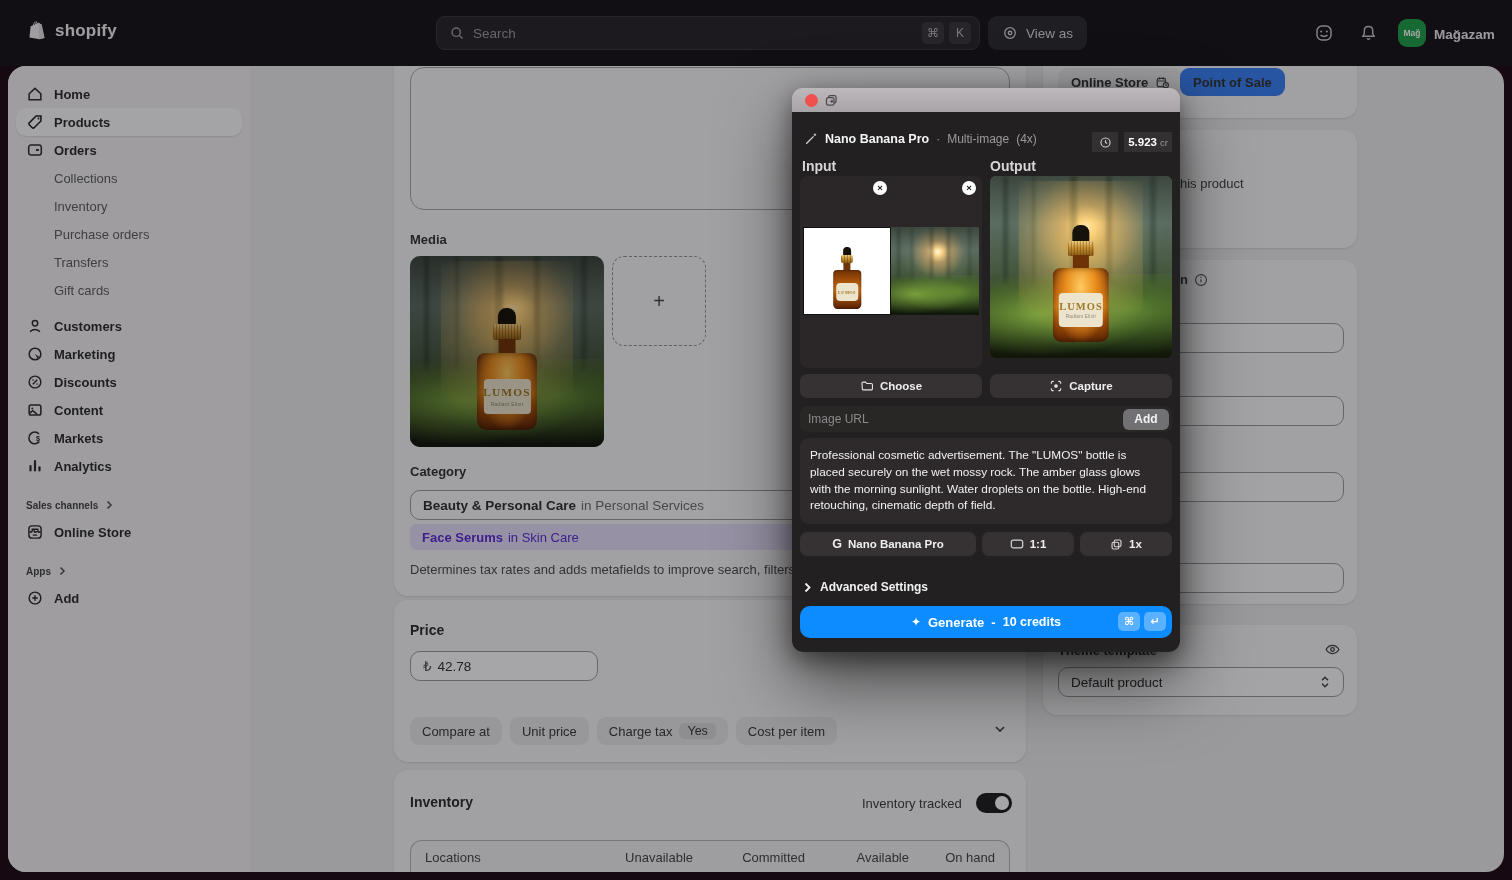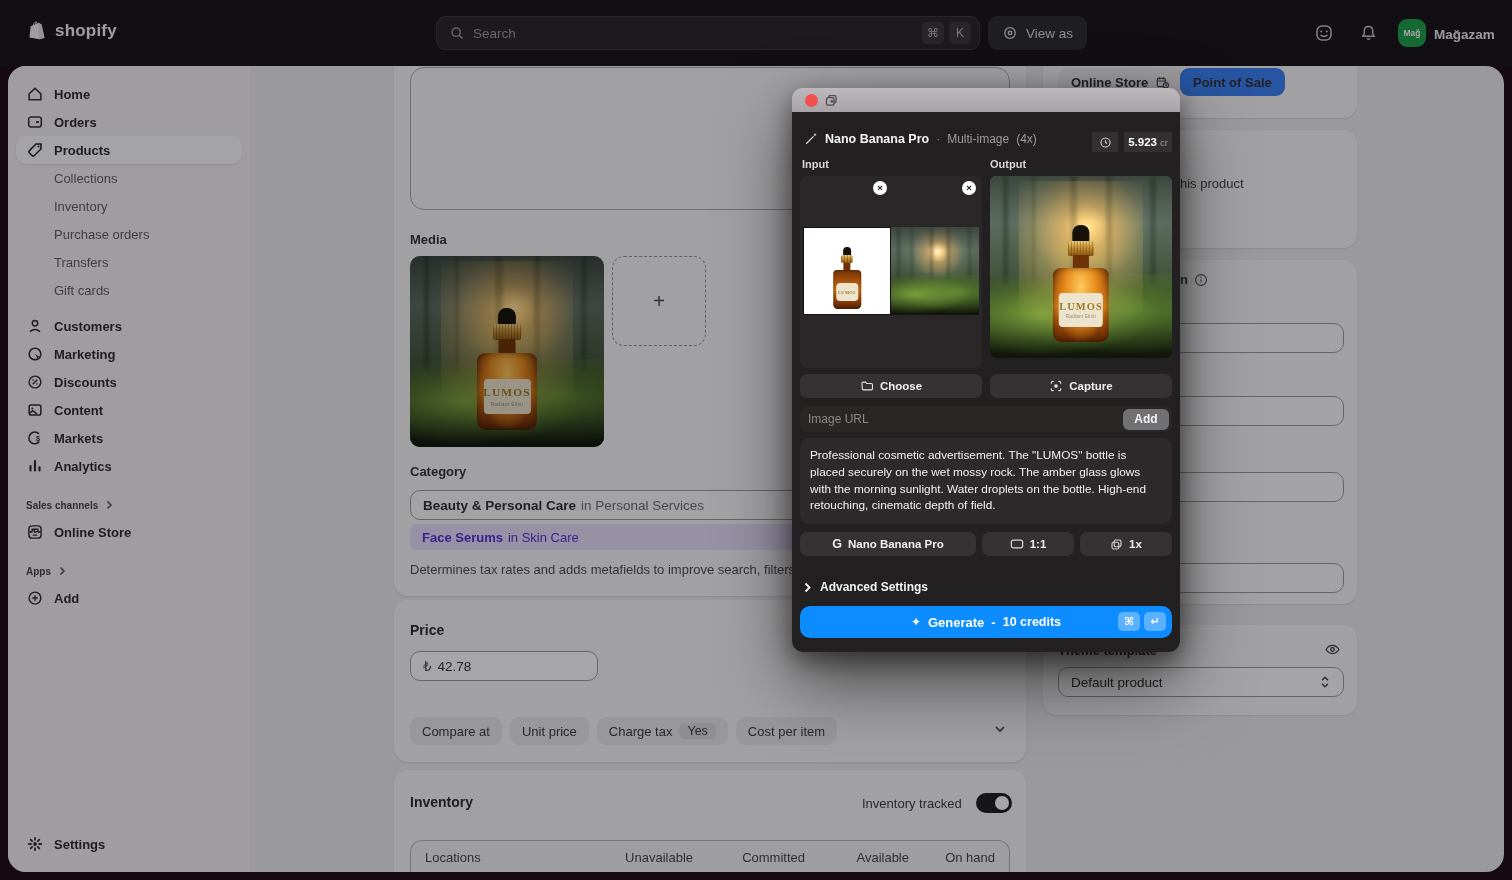--- a/index.html
+++ b/index.html
@@ -81,21 +81,21 @@
   
   .dialog { position:absolute; left:792px; top:88px; width:388px; height:564px; z-index:100; border-radius:11px;
     box-shadow:0 30px 70px rgba(0,0,0,.55), 0 8px 24px rgba(0,0,0,.45); }
   .dlg-titlebar { position:absolute; left:0; top:0; right:0; height:24px; border-radius:11px 11px 0 0; background:linear-gradient(180deg,#bdb8bb,#a8a3a6); }
   .dlg-red { position:absolute; left:13px; top:6px; width:13px; height:13px; border-radius:50%; background:#f2504e; }
   .dlg-body { position:absolute; left:0; top:24px; right:0; bottom:0; background:#232021; border-radius:0 0 11px 11px; }
   .dlg-title-row { position:absolute; left:12px; top:20px; display:flex; align-items:center; gap:7px; }
   .dlg-title { color:#f4f4f4; font-size:12.5px; font-weight:700; }
   .dlg-sub { color:#9b9b9b; font-size:12px; }
   .dlg-chip { position:absolute; height:20px; background:#333031; border-radius:0; display:flex; align-items:center; justify-content:center; }
-  .io-label { position:absolute; color:#d6d6d6; font-size:11px; font-weight:600; }
+  .io-label { position:absolute; color:#d6d6d6; font-size:14px; font-weight:600; }
   .input-box { position:absolute; left:8px; top:64px; width:182px; height:192px; background:#2b2728; border-radius:8px; }
   .xbtn { position:absolute; width:14px; height:14px; border-radius:50%; background:#fff; color:#111; font-size:9.5px; font-weight:700; display:flex; align-items:center; justify-content:center; line-height:1; }
   .thumb { position:absolute; top:51px; width:88px; height:88px; overflow:hidden; }
   .out-scene { position:absolute; left:198px; top:64px; width:182px; height:182px; border-radius:6px; }
   .dlg-btn { position:absolute; height:24px; background:#363233; border-radius:7px; display:flex; align-items:center; justify-content:center; gap:6px; color:#eee; font-size:11.5px; font-weight:600; }
   .url-row { position:absolute; left:8px; top:294px; width:372px; height:26px; background:#292626; border-radius:7px; display:flex; align-items:center; padding:0 3px 0 8px; }
   .url-row input { flex:1; background:transparent; border:none; outline:none; color:#e5e5e5; font-size:12px; font-family:inherit; }
   .url-row input::placeholder { color:#8a8a8a; }
   .add-btn { width:46px; height:21px; background:#717174; border-radius:6px; color:#f1f1f1; font-size:12px; font-weight:600; display:flex; align-items:center; justify-content:center; }
   .prompt-box { position:absolute; left:8px; top:326px; width:372px; height:86px; background:#2e2a2b; border-radius:9px; padding:9px 10px; color:#f2f2f2; font-size:11.8px; line-height:1.42; }
@@ -166,37 +166,37 @@
 
   <nav class="sidebar">
     <div class="side-item">
       <span class="ic">
           <svg width="18" height="18" viewBox="0 0 20 20" fill="none" stroke="#2d2d2d" stroke-width="1.7">
             <path d="M3.5 9.7 10 3.7l6.5 6v6.6h-13z"></path>
           </svg>
         </span>
       <span>Home</span>
     </div>
+    <div class="side-item sel">
+      <span class="ic">
+          <svg width="18" height="18" viewBox="0 0 20 20" fill="none" stroke="#1e1e1e" stroke-width="1.7">
+            <path d="M11.2 3.4h5.4v5.4l-7.6 7.6a1.4 1.4 0 01-2 0l-3.4-3.4a1.4 1.4 0 010-2z"></path>
+            <circle cx="13.9" cy="6.1" r="1.1" fill="#1e1e1e" stroke="none"></circle>
+          </svg>
+        </span>
+      <span>Products</span>
+    </div>
     <div class="side-item">
       <span class="ic">
           <svg width="18" height="18" viewBox="0 0 20 20" fill="none" stroke="#2d2d2d" stroke-width="1.7">
             <rect x="3" y="4.5" width="14" height="11" rx="2.5"></rect>
             <rect x="11" y="8.8" width="3.4" height="2.4" rx="1" fill="#2d2d2d" stroke="none"></rect>
           </svg>
         </span>
       <span>Orders</span>
-    </div>
-    <div class="side-item sel">
-      <span class="ic">
-          <svg width="18" height="18" viewBox="0 0 20 20" fill="none" stroke="#1e1e1e" stroke-width="1.7">
-            <path d="M11.2 3.4h5.4v5.4l-7.6 7.6a1.4 1.4 0 01-2 0l-3.4-3.4a1.4 1.4 0 010-2z"></path>
-            <circle cx="13.9" cy="6.1" r="1.1" fill="#1e1e1e" stroke="none"></circle>
-          </svg>
-        </span>
-      <span>Products</span>
     </div>
     <div class="side-sub">Collections</div>
     <div class="side-sub">Inventory</div>
     <div class="side-sub">Purchase orders</div>
     <div class="side-sub">Transfers</div>
     <div class="side-sub">Gift cards</div>
     <div class="gap8"></div>
     <div class="side-item">
       <span class="ic">
           <svg width="18" height="18" viewBox="0 0 20 20" fill="none" stroke="#2d2d2d" stroke-width="1.7">
@@ -285,29 +285,20 @@
     <div class="side-item">
       <span class="ic">
           <svg width="18" height="18" viewBox="0 0 20 20" fill="none" stroke="#2d2d2d" stroke-width="1.6">
             <circle cx="10" cy="10" r="6.5"></circle>
             <path d="M10 7v6M7 10h6"></path>
           </svg>
         </span>
       <span>Add</span>
     </div>
 
-    <div style="margin-top:auto" class="side-item">
-      <span class="ic">
-          <svg width="18" height="18" viewBox="0 0 20 20" fill="none" stroke="#2d2d2d" stroke-width="2" stroke-linecap="round">
-            <circle cx="10" cy="10" r="2.1" fill="#2d2d2d" stroke="none"></circle>
-            <path d="M10 3.2v2.2M10 14.6v2.2M3.2 10h2.2M14.6 10h2.2M5.2 5.2l1.6 1.6M13.2 13.2l1.6 1.6M14.8 5.2l-1.6 1.6M6.8 13.2l-1.6 1.6"></path>
-          </svg>
-        </span>
-      <span>Settings</span>
-    </div>
   </nav>
 
   <div class="card" style="left:386px; top:-30px; width:632px; height:560px;"></div>
   <div class="descbox" style="left:402px; top:1px; width:600px; height:143px;"></div>
 
   <div class="lbl" style="left:402px; top:166px;">Media</div>
   <div class="scene" style="position:absolute; left:402px; top:190px; width:194px; height:191px; border-radius:10px; font-size:12px;">
     <div class="sun"></div>
       <div class="trunks"></div>
       <div class="canopy"></div>

